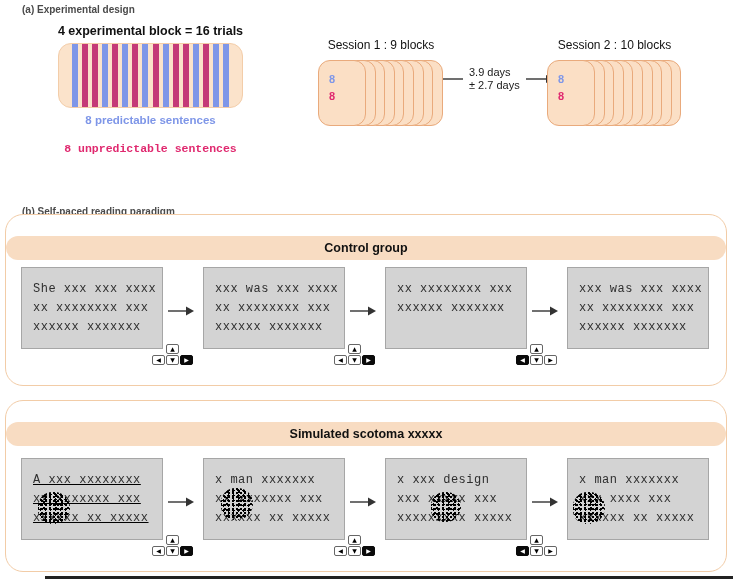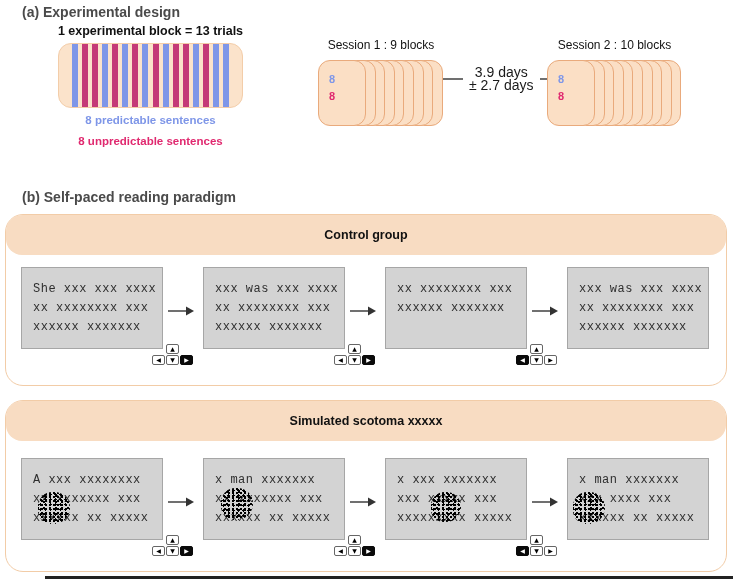--- a/index.html
+++ b/index.html
@@ -1,53 +1,53 @@
 <!DOCTYPE html>
 <html style="--blue: #7e96e8; --pinkStripe: #c43a78; --pinkText: #e0296f; --cream: #fbe3cb; --creamBorder: #f3cda9; --cardBg: #fbdfc5; --cardBorder: #e9aa7c; --peach: #f8dcc2; --panelBorder: #f2cca7; --screenBg: #d3d3d3;"><head>
 <meta charset="utf-8">
 <style>
   html,body{margin:0;padding:0;background:#fff;}
   #root{position:relative;width:733px;height:581px;background:#ffffff;overflow:hidden;
         font-family:"Liberation Sans",sans-serif;}
 
-  .sec-label{position:absolute;font-weight:bold;font-size:14px;color:#4a4a4a;padding-left:14px;}
+  .sec-label{position:absolute;font-weight:bold;font-size:10px;color:#4a4a4a;padding-left:14px;}
 
   
   #block-wrap{position:absolute;left:53px;top:24px;width:195px;text-align:center;}
   .block-title{font-weight:bold;font-size:12.5px;color:#111;white-space:nowrap;}
   .stripe-box{width:185px;height:65px;margin:5px auto 0;box-sizing:border-box;
               background:var(--cream);border:1px solid var(--creamBorder);border-radius:13px;
               display:flex;justify-content:space-between;align-items:stretch;
               padding:0 13px;overflow:hidden;}
   .stripe{width:6px;height:100%;}
   .stripe.blue{background:var(--blue);}
   .stripe.pink{background:var(--pinkStripe);}
   .legend{font-weight:bold;font-size:11.5px;margin-top:6px;white-space:nowrap;}
-  .legend + .legend{margin-top:9px;}
+  .legend + .legend{margin-top:16px;font-family:Liberation Mono, monospace;}
   .legend.blue{color:var(--blue);}
   .legend.pink{color:var(--pinkText);}
 
   .session{position:absolute;top:24px;}
   .session-title{font-weight:normal;font-size:12px;color:#111;text-align:center;white-space:nowrap;margin-top:14px;}
   .stack{position:relative;margin-top:8px;height:66px;}
   .card{position:absolute;top:0;left:calc(var(--i) * 9.6px);width:48px;height:66px;
         box-sizing:border-box;background:var(--cardBg);
         border:1.5px solid var(--cardBorder);border-radius:12px;}
   .c8{display:block;font-weight:bold;font-size:11px;margin-left:10px;line-height:12px;}
   .c8.blue{margin-top:12px;color:var(--blue);}
   .c8.pink{margin-top:5px;color:var(--pinkText);}
 
   #interval{position:absolute;left:434px;top:66px;display:flex;align-items:center;gap:5px;}
-  .days{font-size:14px;color:#1a1a1a;text-align:center;line-height:13px;white-space:nowrap;}
+  .days{font-size:11px;color:#1a1a1a;line-height:13px;white-space:nowrap;}
 
   
   .group-panel{position:absolute;left:5px;width:722px;height:172px;box-sizing:border-box;
                background:#fff;border:1.5px solid var(--panelBorder);border-radius:18px;}
-  .group-header{height:40px;border-radius:16px;background:var(--peach);
-                display:flex;align-items:center;justify-content:center;}
+  .group-header{height:24px;border-radius:16px;background:var(--peach);
+                display:flex;align-items:center;justify-content:center;margin-top:21px;}
   .group-title{font-weight:bold;font-size:12.5px;color:#111;}
 
   .screen-wrap{position:absolute;width:166px;height:104px;}
   .screen{position:relative;width:142px;height:82px;box-sizing:border-box;
           background:var(--screenBg);border:1px solid #a6a6a6;
           padding:12px 0 0 11px;overflow:hidden;}
   .sline{font-family:"Liberation Mono","DejaVu Sans Mono",monospace;
          font-size:12px;line-height:19px;letter-spacing:.5px;color:#2e2e2e;white-space:pre;}
   .blob{position:absolute;z-index:2;border-radius:48% 52% 55% 45%;
         background-image:
@@ -69,21 +69,21 @@
   #bottom-rule{position:absolute;left:45px;top:576px;width:688px;height:2.5px;background:#222;}
 </style>
 </head>
 <body>
 
 <div id="root">
 
   <div class="sec-label" style="left:8px;top:4px">(a) Experimental design</div>
 
   <div id="block-wrap">
-    <div class="block-title">1 experimental block = 13 trials</div>
+    <div class="block-title">4 experimental block = 16 trials</div>
     <div class="stripe-box" id="stripeBox">
         <div class="stripe blue"></div>
         <div class="stripe pink"></div>
         <div class="stripe pink"></div>
         <div class="stripe blue"></div>
         <div class="stripe pink"></div>
         <div class="stripe blue"></div>
         <div class="stripe pink"></div>
         <div class="stripe blue"></div>
         <div class="stripe pink"></div>
@@ -144,21 +144,21 @@
         <div class="card" style="--i: 3; z-index: 7;"></div>
         <div class="card" style="--i: 4; z-index: 6;"></div>
         <div class="card" style="--i: 5; z-index: 5;"></div>
         <div class="card" style="--i: 6; z-index: 4;"></div>
         <div class="card" style="--i: 7; z-index: 3;"></div>
         <div class="card" style="--i: 8; z-index: 2;"></div>
         <div class="card" style="--i: 9; z-index: 1;"></div>
       </div>
   </div>
 
-  <div class="sec-label" style="left:8px;top:189px">(b) Self-paced reading paradigm</div>
+  <div class="sec-label" style="left:8px;top:206px">(b) Self-paced reading paradigm</div>
 
   <div id="groups">
       <div class="group-panel" style="top: 214px;">
         <div class="group-header">
           <div class="group-title">Control group</div>
         </div>
         <div class="screen-wrap" style="left: 15px; top: 52px;">
           <div class="screen">
             <div class="sline">She xxx xxx xxxx</div>
             <div class="sline">xx xxxxxxxx xxx</div>
@@ -219,21 +219,21 @@
           </svg></div>
         <div class="flow-arrow" style="left: 525px; top: 88px;"><svg width="28" height="12">
             <line x1="1" y1="6" x2="20" y2="6" stroke="#333" stroke-width="1.4"></line>
             <polygon points="19,1.5 27,6 19,10.5" fill="#333"></polygon>
           </svg></div>
       </div>
       <div class="group-panel" style="top: 400px;">
         <div class="group-header">
           <div class="group-title">Simulated scotoma xxxxx</div>
         </div>
-        <div class="screen-wrap" style="left: 15px; top: 57px;">
+        <div class="screen-wrap" style="left: 15px; top: 57px; text-decoration: underline;">
           <div class="screen">
             <div class="sline">A xxx xxxxxxxx</div>
             <div class="sline">xx xxxxxxx xxx</div>
             <div class="sline">xxxxxx xx xxxxx</div>
             <div class="blob" style="left: 16px; top: 33px; width: 32px; height: 32px;"></div>
           </div>
           <div class="keys" style="left: 131px; top: 77px;">
             <div class="key up">▲</div>
             <div class="krow">
               <div class="key">◀</div>
@@ -253,21 +253,21 @@
             <div class="key up">▲</div>
             <div class="krow">
               <div class="key">◀</div>
               <div class="key">▼</div>
               <div class="key pressed">▶</div>
             </div>
           </div>
         </div>
         <div class="screen-wrap" style="left: 379px; top: 57px;">
           <div class="screen">
-            <div class="sline">x xxx xxxxxxx</div>
+            <div class="sline">x xxx design</div>
             <div class="sline">xxx xxxxx xxx</div>
             <div class="sline">xxxxxxxxx xxxxx</div>
             <div class="blob" style="left: 45px; top: 33px; width: 30px; height: 30px;"></div>
           </div>
           <div class="keys" style="left: 131px; top: 77px;">
             <div class="key up">▲</div>
             <div class="krow">
               <div class="key pressed">◀</div>
               <div class="key">▼</div>
               <div class="key">▶</div>

